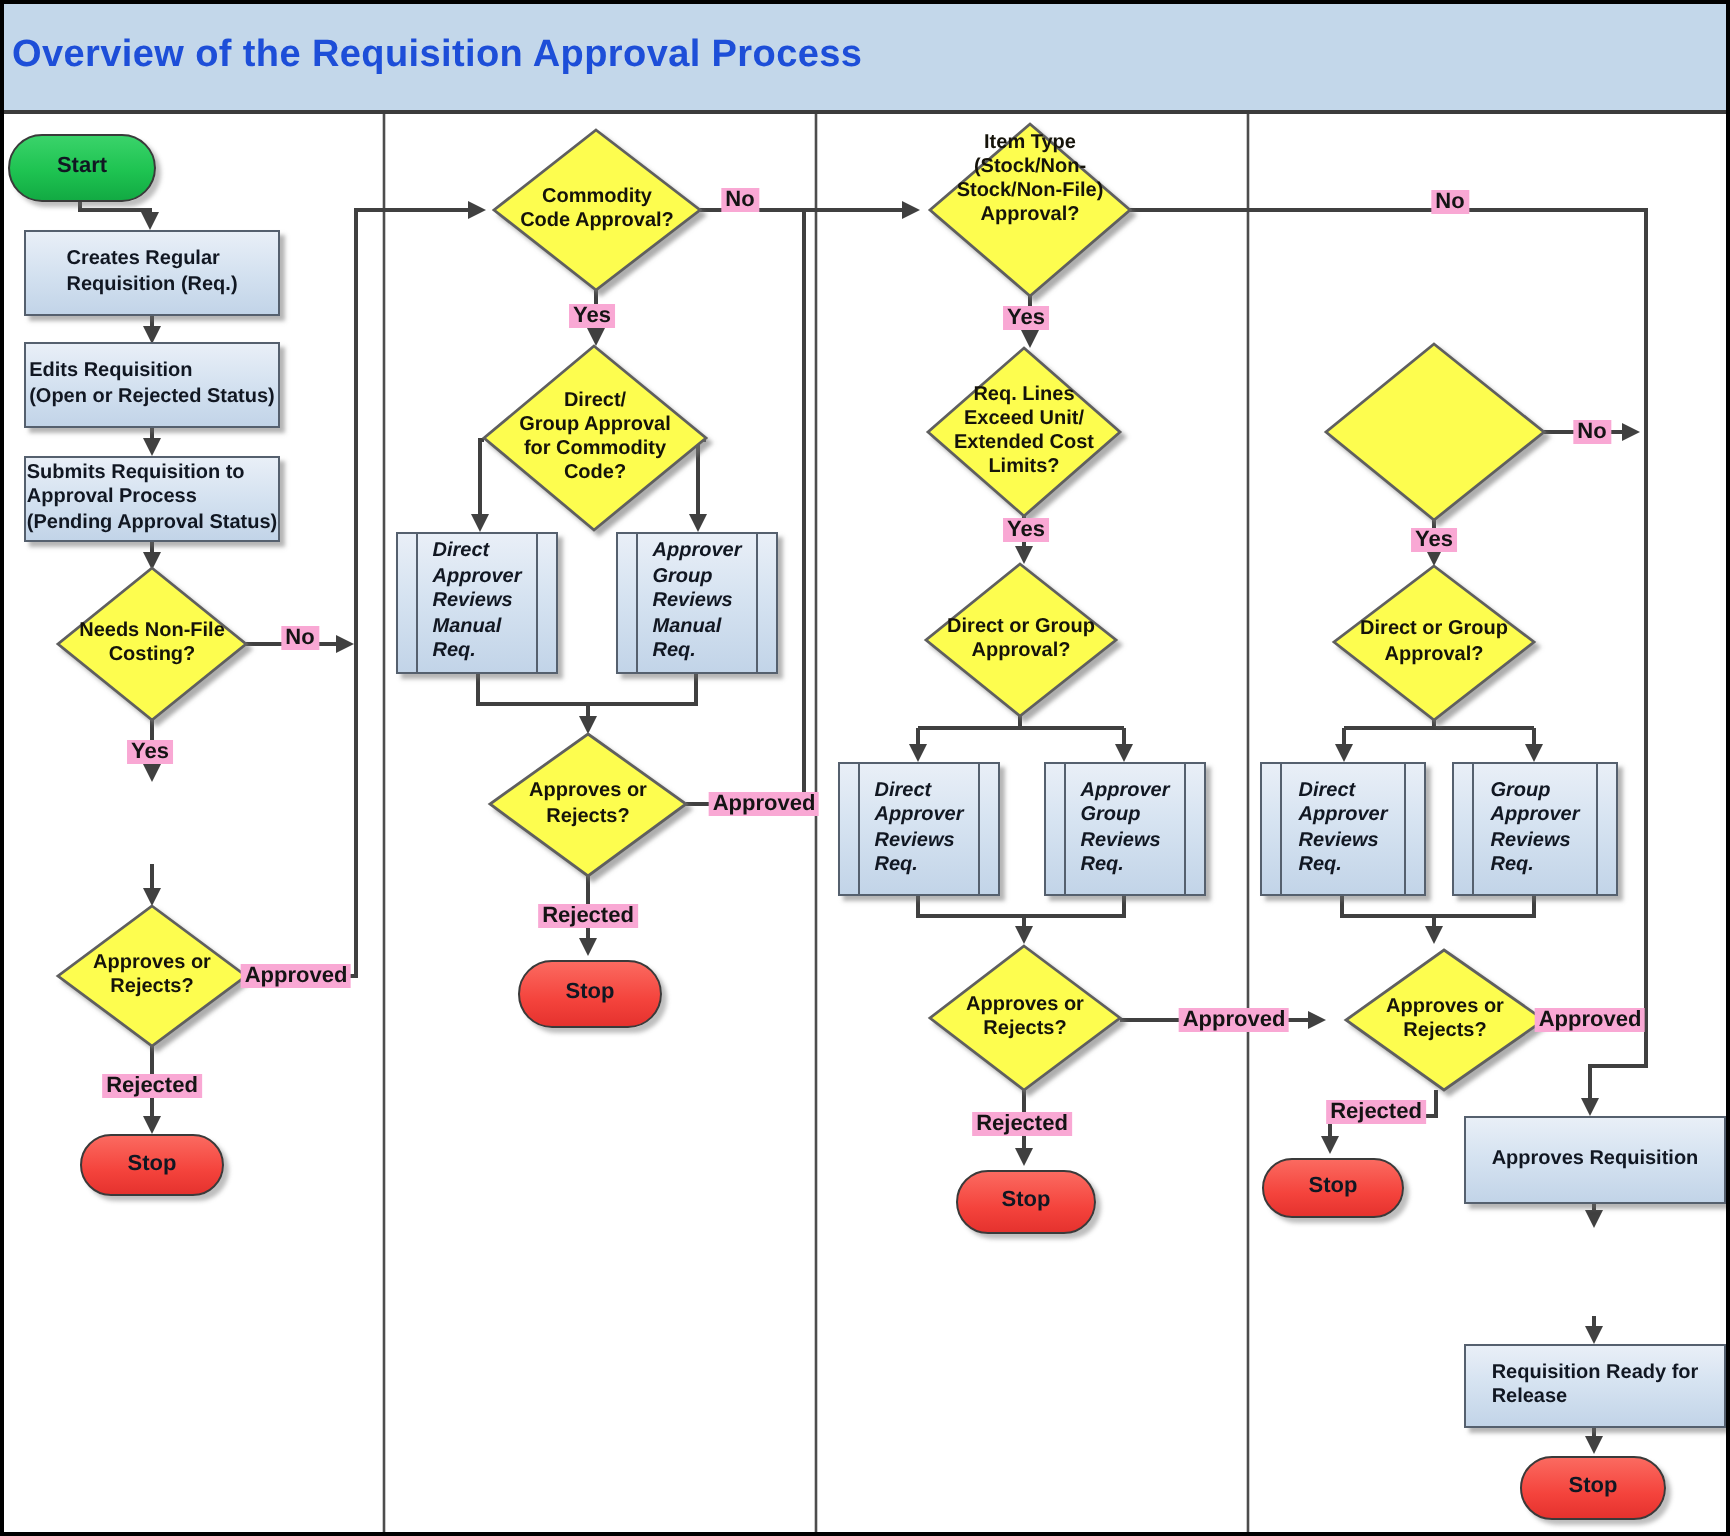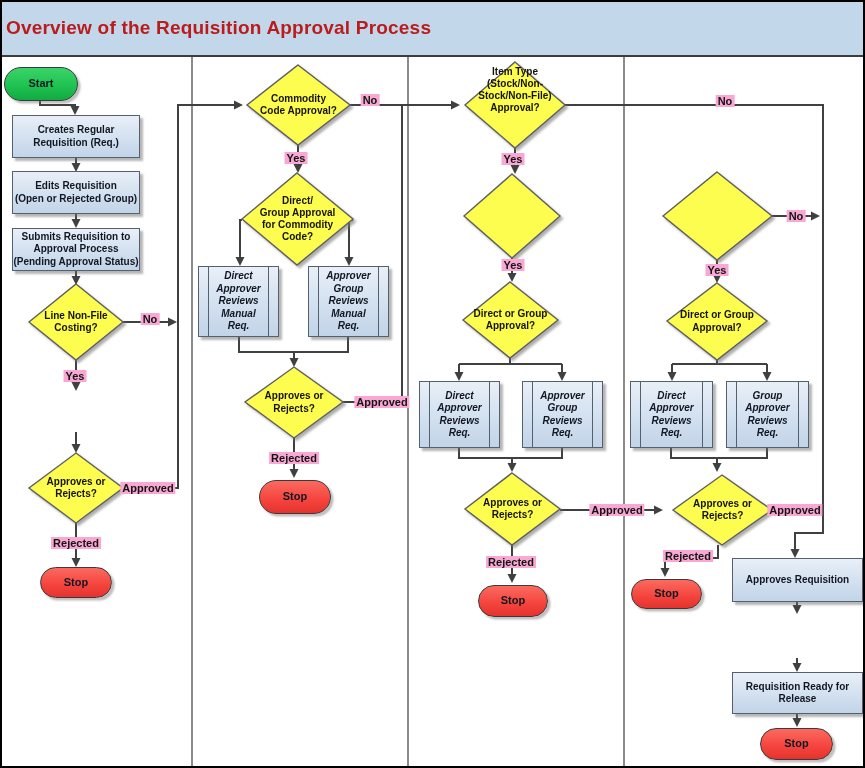--- a/index.html
+++ b/index.html
@@ -1,24 +1,24 @@
 <!DOCTYPE html>
 <html><head>
 <meta charset="utf-8">
 <style>
   html,body{margin:0;padding:0;background:#fff;}
   .canvas{position:relative;width:865px;height:768px;background:#ffffff;
           font-family:"Liberation Sans",sans-serif;overflow:hidden;}
   .frame{position:absolute;inset:0;border:2px solid #000;pointer-events:none;z-index:50;}
   .titlebar{position:absolute;left:0;top:0;width:865px;height:57px;background:#c3d7ea;
             border-bottom:2px solid #3c3c3c;display:flex;align-items:center;box-sizing:border-box;}
-  .titlebar span{font-size:19px;font-weight:bold;color:#b91c1c;padding-left:6px;letter-spacing:.2px;}
+  .titlebar span{font-size:19px;font-weight:bold;color:#1d4ed8;padding-left:6px;letter-spacing:.2px;}
   svg.wires{position:absolute;left:0;top:0;z-index:1;}
   .node{position:absolute;display:flex;align-items:center;justify-content:center;
-        text-align:center;box-sizing:border-box;z-index:2;}
+        text-align:left;box-sizing:border-box;z-index:2;}
   .node .txt{white-space:pre-line;font-weight:bold;color:#111722;font-size:10px;line-height:1.25;}
   .box{background:linear-gradient(180deg,#e9eff7 0%,#d6e3f1 45%,#c2d4e8 100%);
        border:1.4px solid #55606e;box-shadow:2.5px 2.5px 2px rgba(110,110,110,.5);}
   .pp{position:absolute;z-index:2;font-style:italic;}
   .pp::before,.pp::after{content:"";position:absolute;top:0;bottom:0;width:0;
        border-left:1.2px solid #55606e;}
   .pp::before{left:9px;} .pp::after{right:9px;}
   .term{border:1.6px solid #3a3a3a;border-radius:17px;box-shadow:2.5px 2.5px 2px rgba(110,110,110,.45);}
   .term .txt{font-size:11px;}
   .green{background:linear-gradient(180deg,#3ad36a 0%,#1ec351 55%,#12aa43 100%);}
@@ -155,21 +155,21 @@
   <div class="node term red" style="left:760px;top:728px;width:73px;height:32px">
       <span class="txt">Stop</span>
     </div>
 
   <div class="node box" style="left:12px;top:115px;width:128px;height:43px">
       <span class="txt">Creates Regular
 Requisition (Req.)</span>
     </div>
   <div class="node box" style="left:12px;top:171px;width:128px;height:43px">
       <span class="txt">Edits Requisition
-(Open or Rejected Group)</span>
+(Open or Rejected Status)</span>
     </div>
   <div class="node box" style="left:12px;top:228px;width:128px;height:43px">
       <span class="txt">Submits Requisition to
 Approval Process
 (Pending Approval Status)</span>
     </div>
 
   <div class="node box pp" style="left:198px;top:266px;width:81px;height:71px">
       <span class="txt">Direct
 Approver
@@ -213,21 +213,21 @@
 
   <div class="node box" style="left:732px;top:558px;width:131px;height:44px">
       <span class="txt">Approves Requisition</span>
     </div>
   <div class="node box" style="left:732px;top:672px;width:131px;height:42px">
       <span class="txt">Requisition Ready for
 Release</span>
     </div>
 
   <div class="dtext" style="left:29px;top:284px;width:94px;height:76px">
-      <span class="txt">Line Non-File
+      <span class="txt">Needs Non-File
 Costing?</span>
     </div>
   <div class="dtext" style="left:29px;top:453px;width:94px;height:70px">
       <span class="txt">Approves or
 Rejects?</span>
     </div>
   <div class="dtext" style="left:247px;top:65px;width:103px;height:80px">
       <span class="txt">Commodity
 Code Approval?</span>
     </div>
@@ -239,20 +239,26 @@
     </div>
   <div class="dtext" style="left:245px;top:367px;width:98px;height:71px">
       <span class="txt">Approves or
 Rejects?</span>
     </div>
   <div class="dtext" style="left:465px;top:47px;width:100px;height:86px">
       <span class="txt">Item Type
 (Stock/Non-
 Stock/Non-File)
 Approval?</span>
+    </div>
+  <div class="dtext" style="left:464px;top:174px;width:96px;height:84px">
+      <span class="txt">Req. Lines
+Exceed Unit/
+Extended Cost
+Limits?</span>
     </div>
   <div class="dtext" style="left:463px;top:282px;width:95px;height:76px">
       <span class="txt">Direct or Group
 Approval?</span>
     </div>
   <div class="dtext" style="left:465px;top:473px;width:95px;height:72px">
       <span class="txt">Approves or
 Rejects?</span>
     </div>
   <div class="dtext" style="left:667px;top:283px;width:100px;height:77px">

